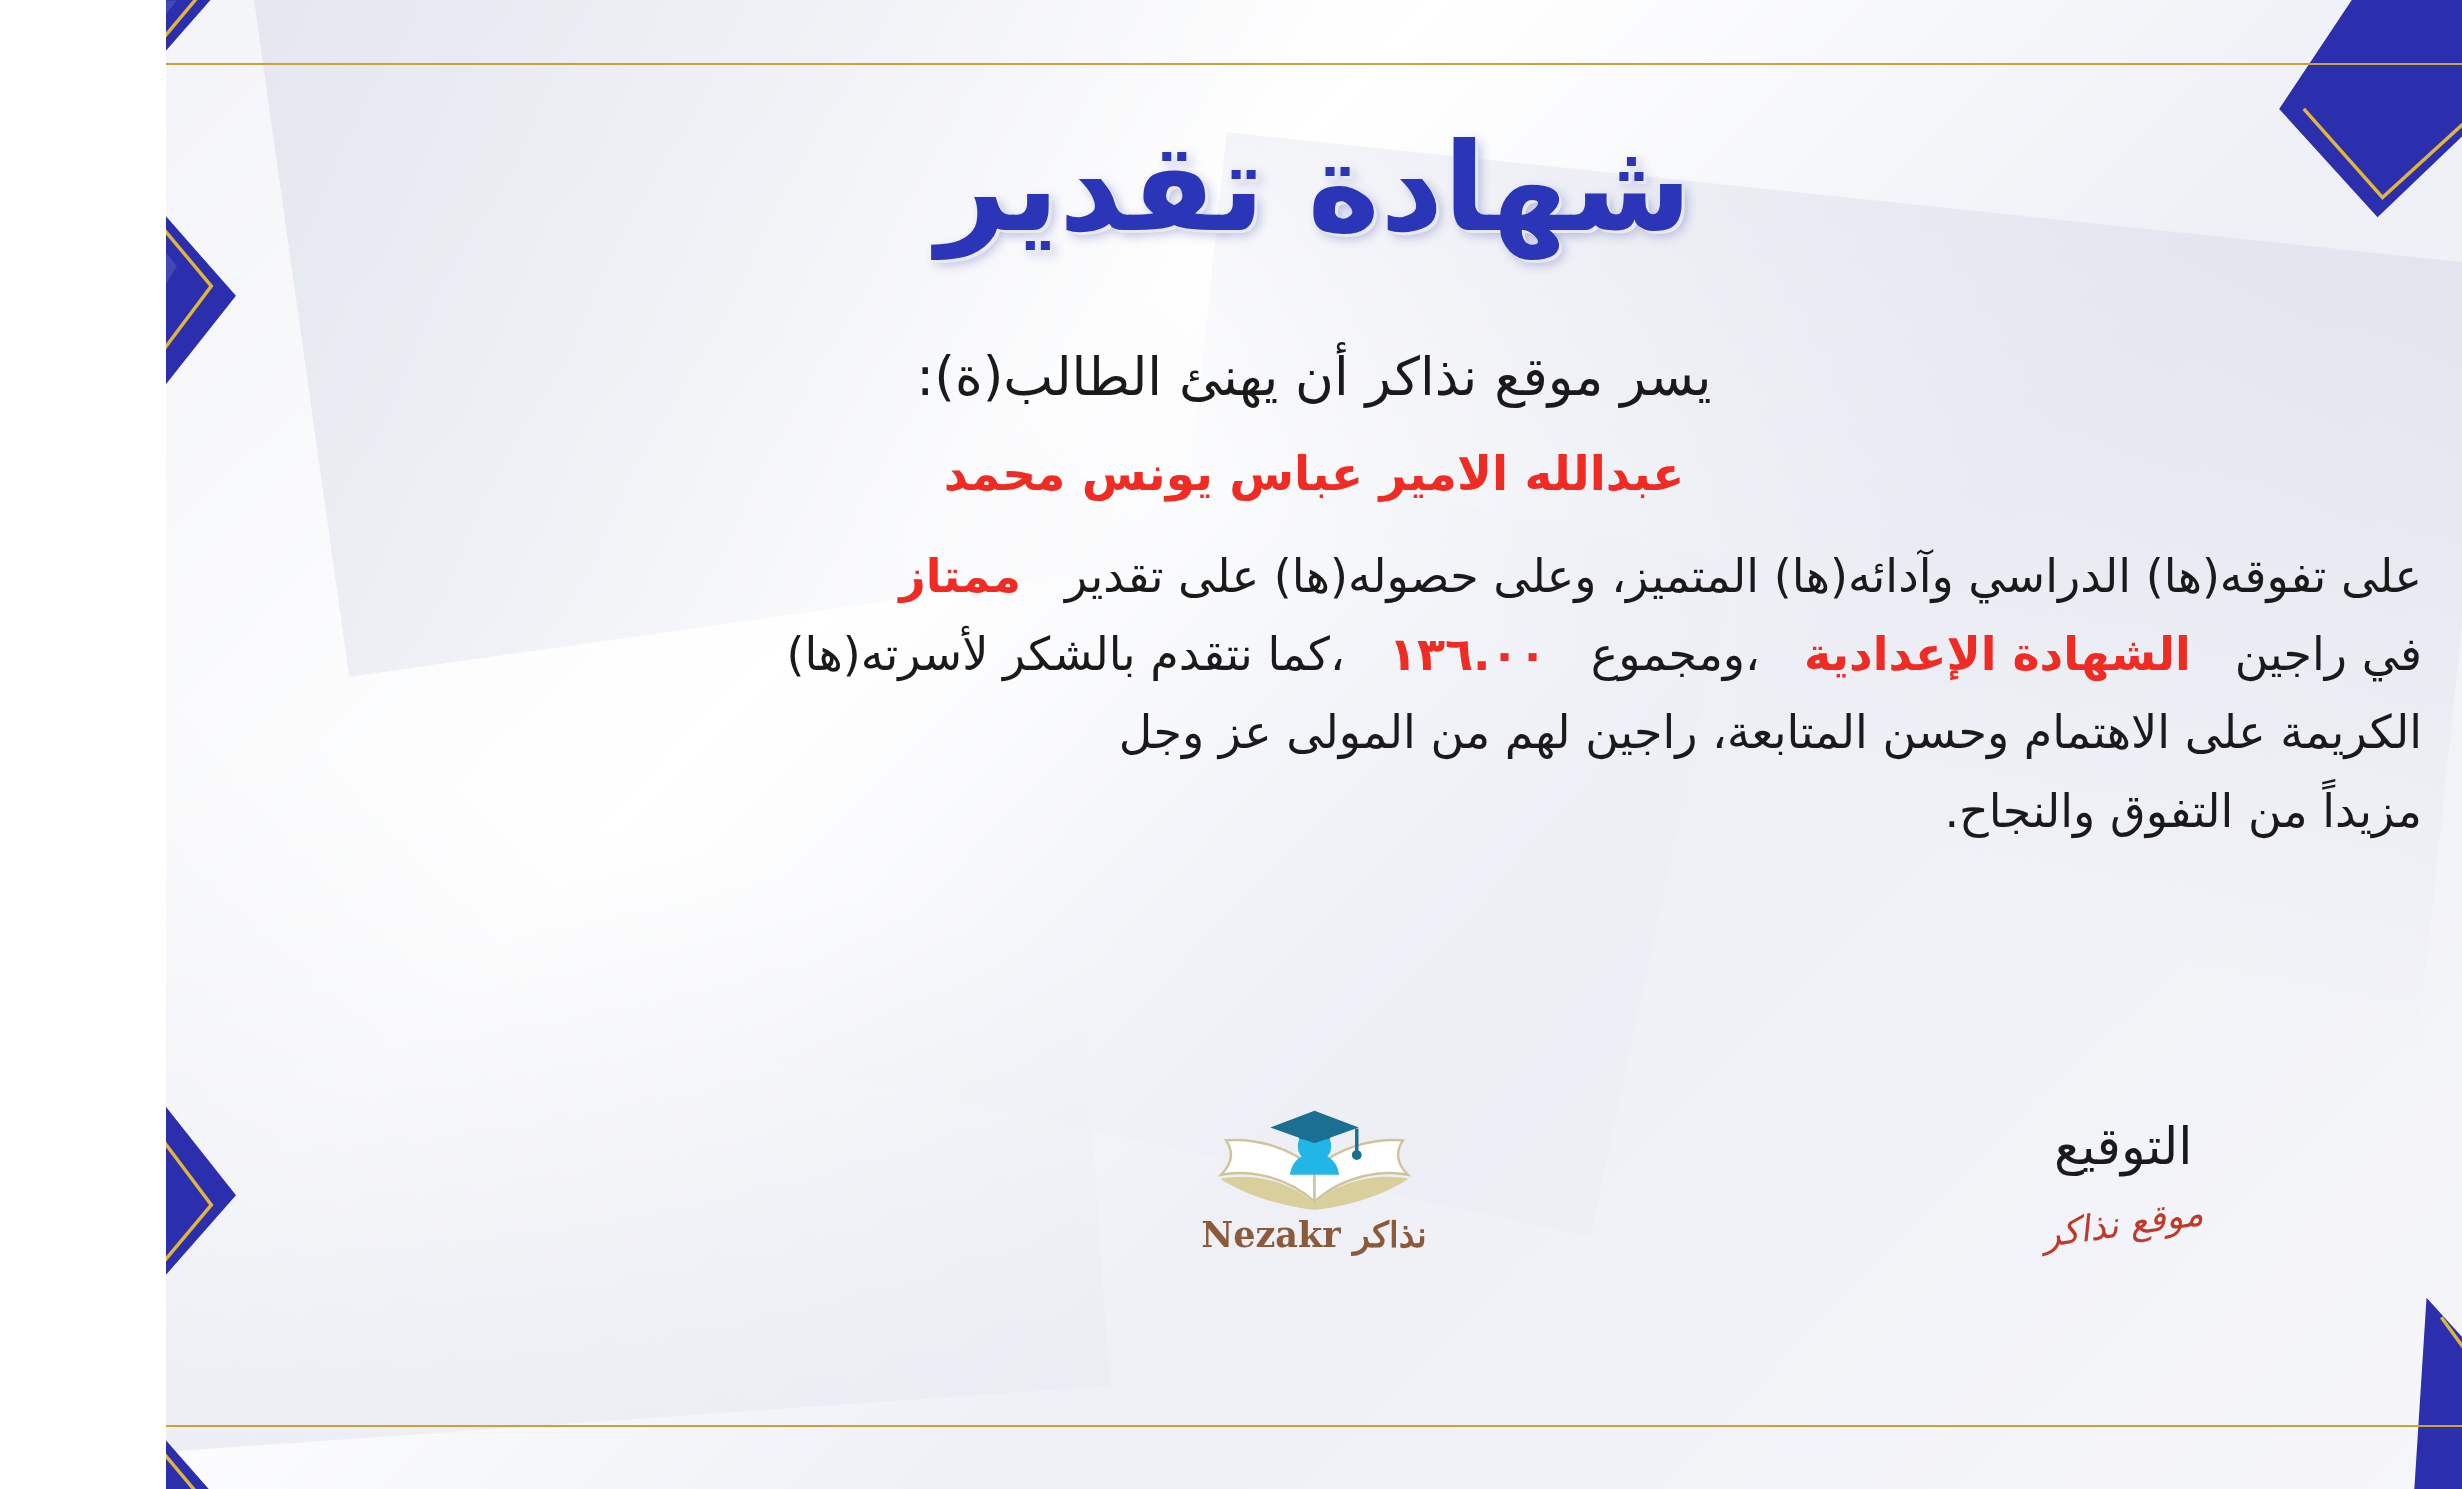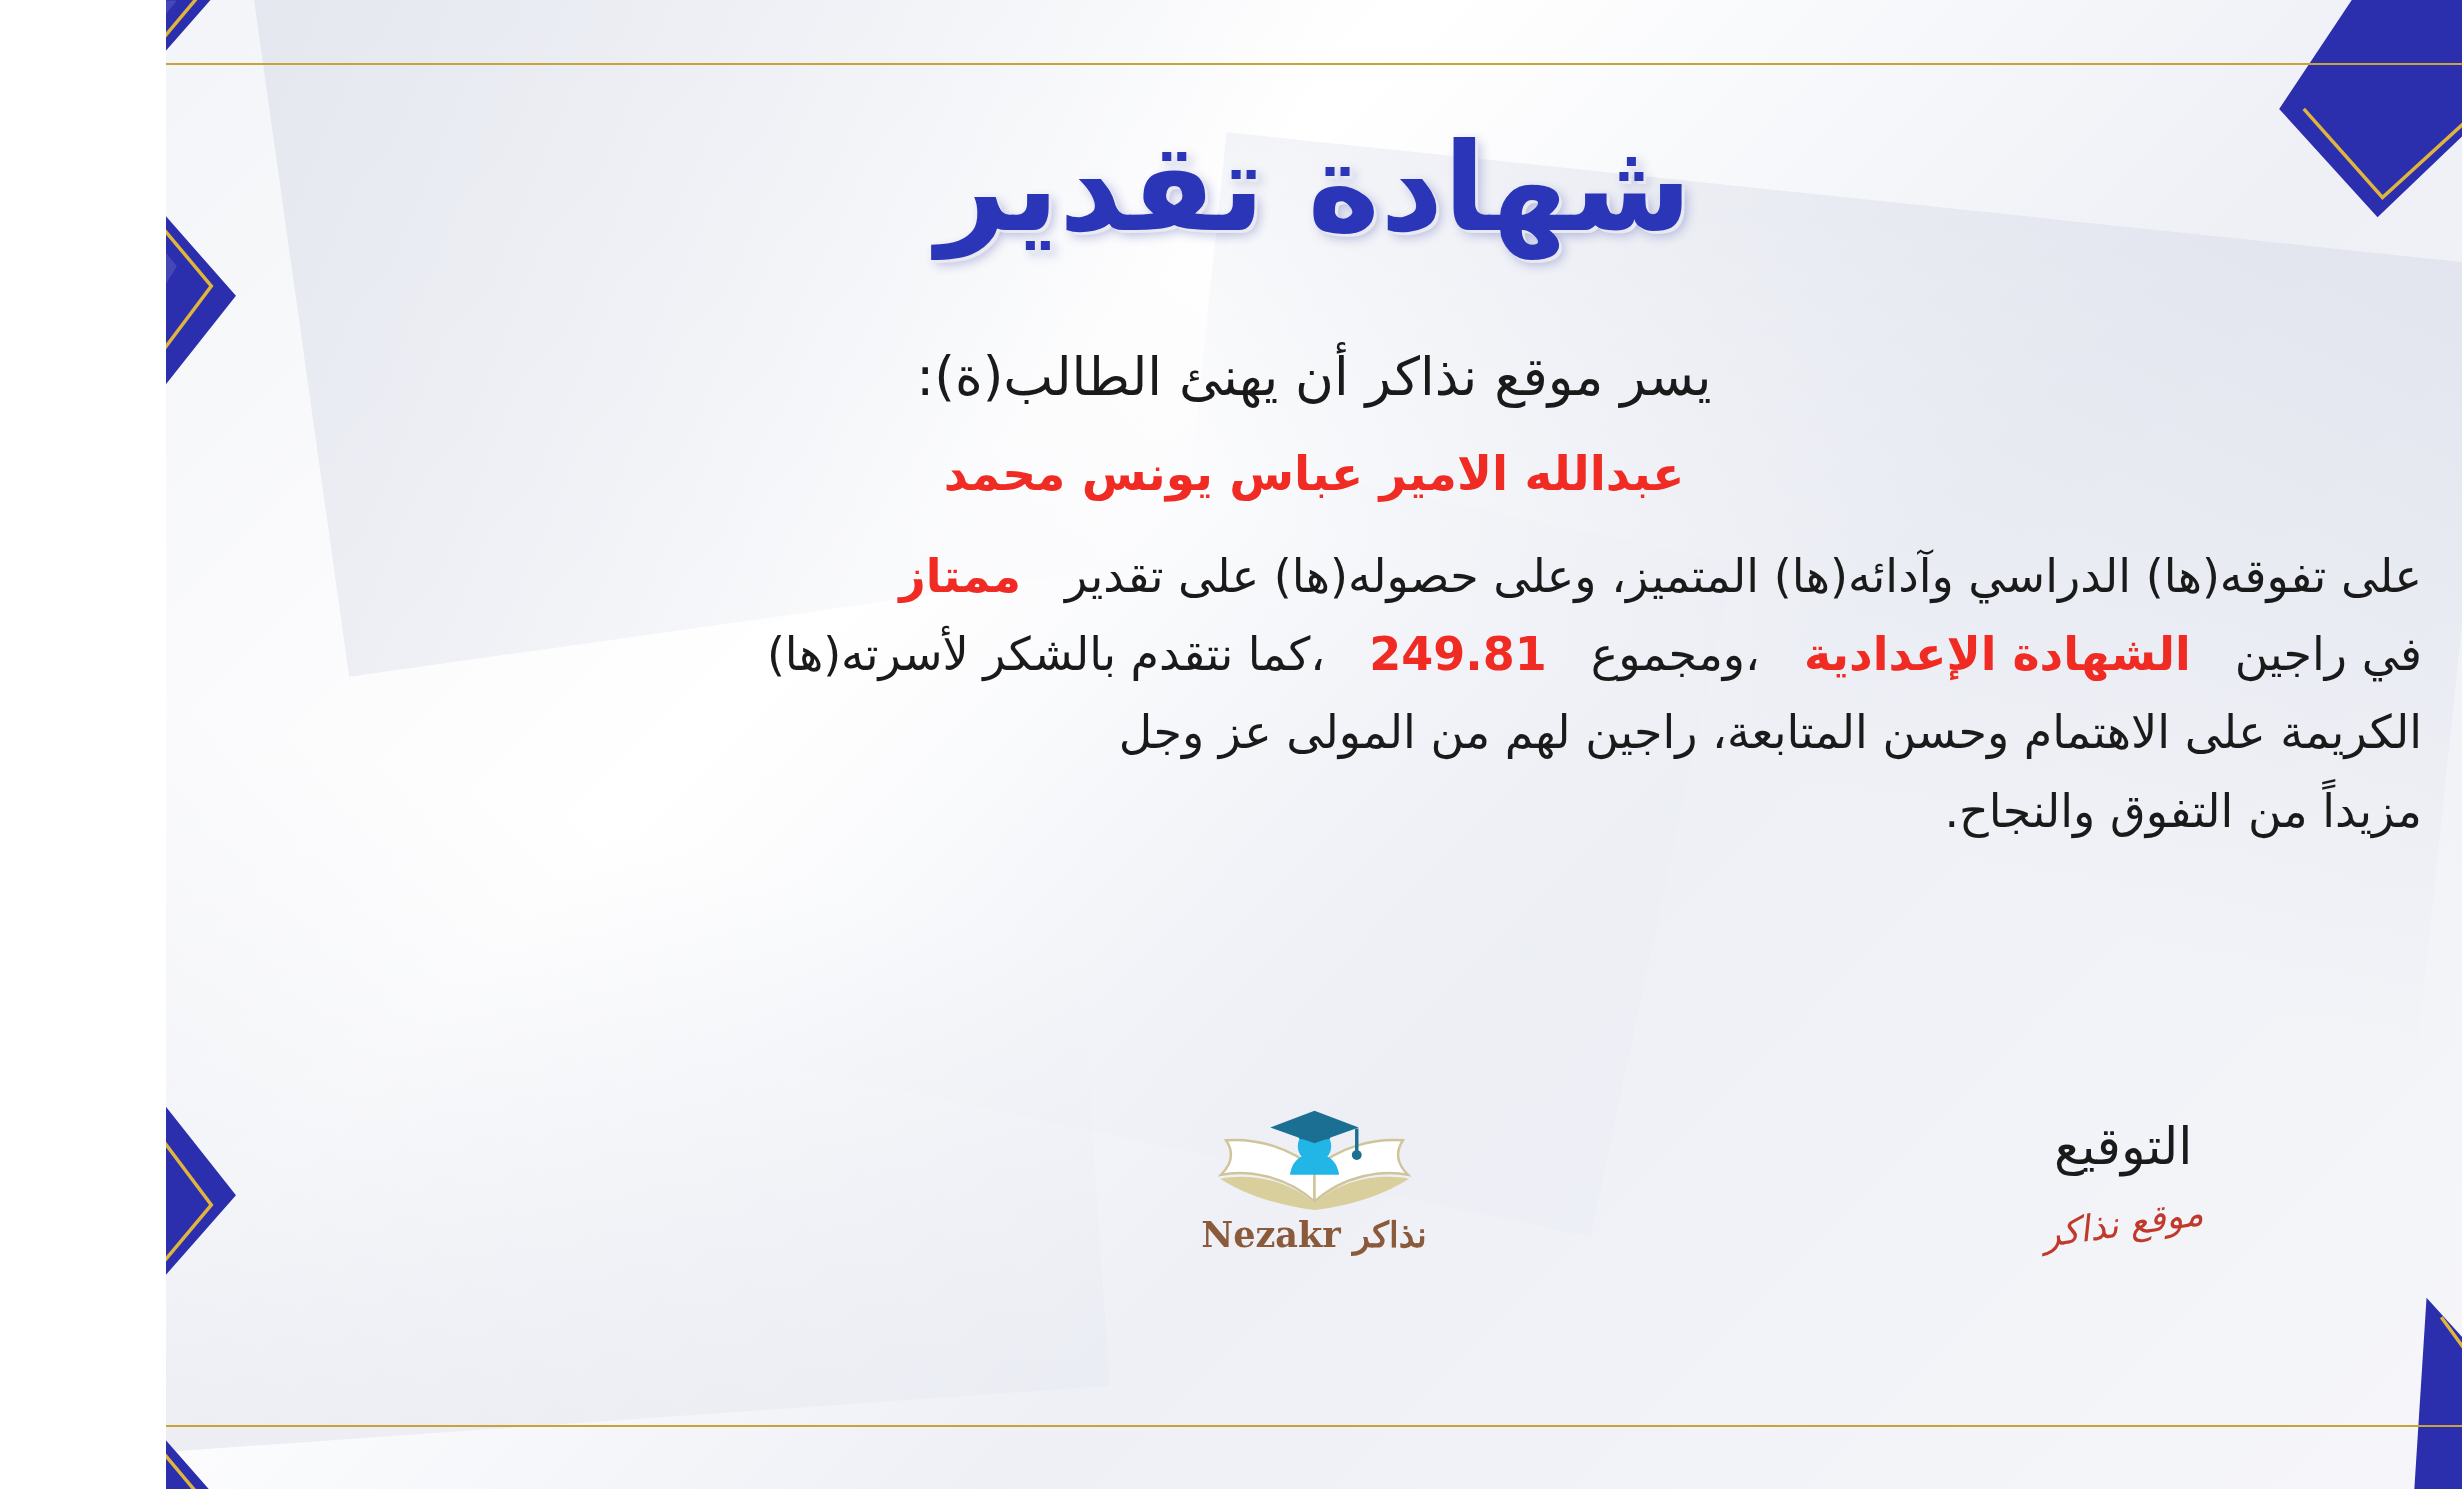--- a/index.html
+++ b/index.html
@@ -241,21 +241,21 @@
 
     <div class="intro">يسر موقع نذاكر أن يهنئ الطالب(ة):</div>
 
     <div class="student-name">عبدالله الامير عباس يونس محمد</div>
 
     <div class="body-text">
       <p>
         <span>على تفوقه(ها) الدراسي وآدائه(ها) المتميز، وعلى حصوله(ها) على تقدير</span><span class="sp"></span><span class="hl">ممتاز</span>
       </p>
       <p>
-        <span>في راجين</span><span class="sp"></span><span class="hl">الشهادة الإعدادية</span><span class="sp"></span><span>،ومجموع</span><span class="sp"></span><span class="hl">249.81</span><span class="sp"></span><span>،كما نتقدم بالشكر لأسرته(ها)</span>
+        <span>في راجين</span><span class="sp"></span><span class="hl">الشهادة الإعدادية</span><span class="sp"></span><span>،ومجموع</span><span class="sp"></span><span class="hl">١٣٦.٠٠</span><span class="sp"></span><span>،كما نتقدم بالشكر لأسرته(ها)</span>
       </p>
       <p>الكريمة على الاهتمام وحسن المتابعة، راجين لهم من المولى عز وجل</p>
       <p>مزيداً من التفوق والنجاح.</p>
     </div>
 
     <div class="footer">
 
       <div class="signature-block">
         <div class="signature-label">التوقيع</div>
         <div class="signature-script">موقع نذاكر</div>

